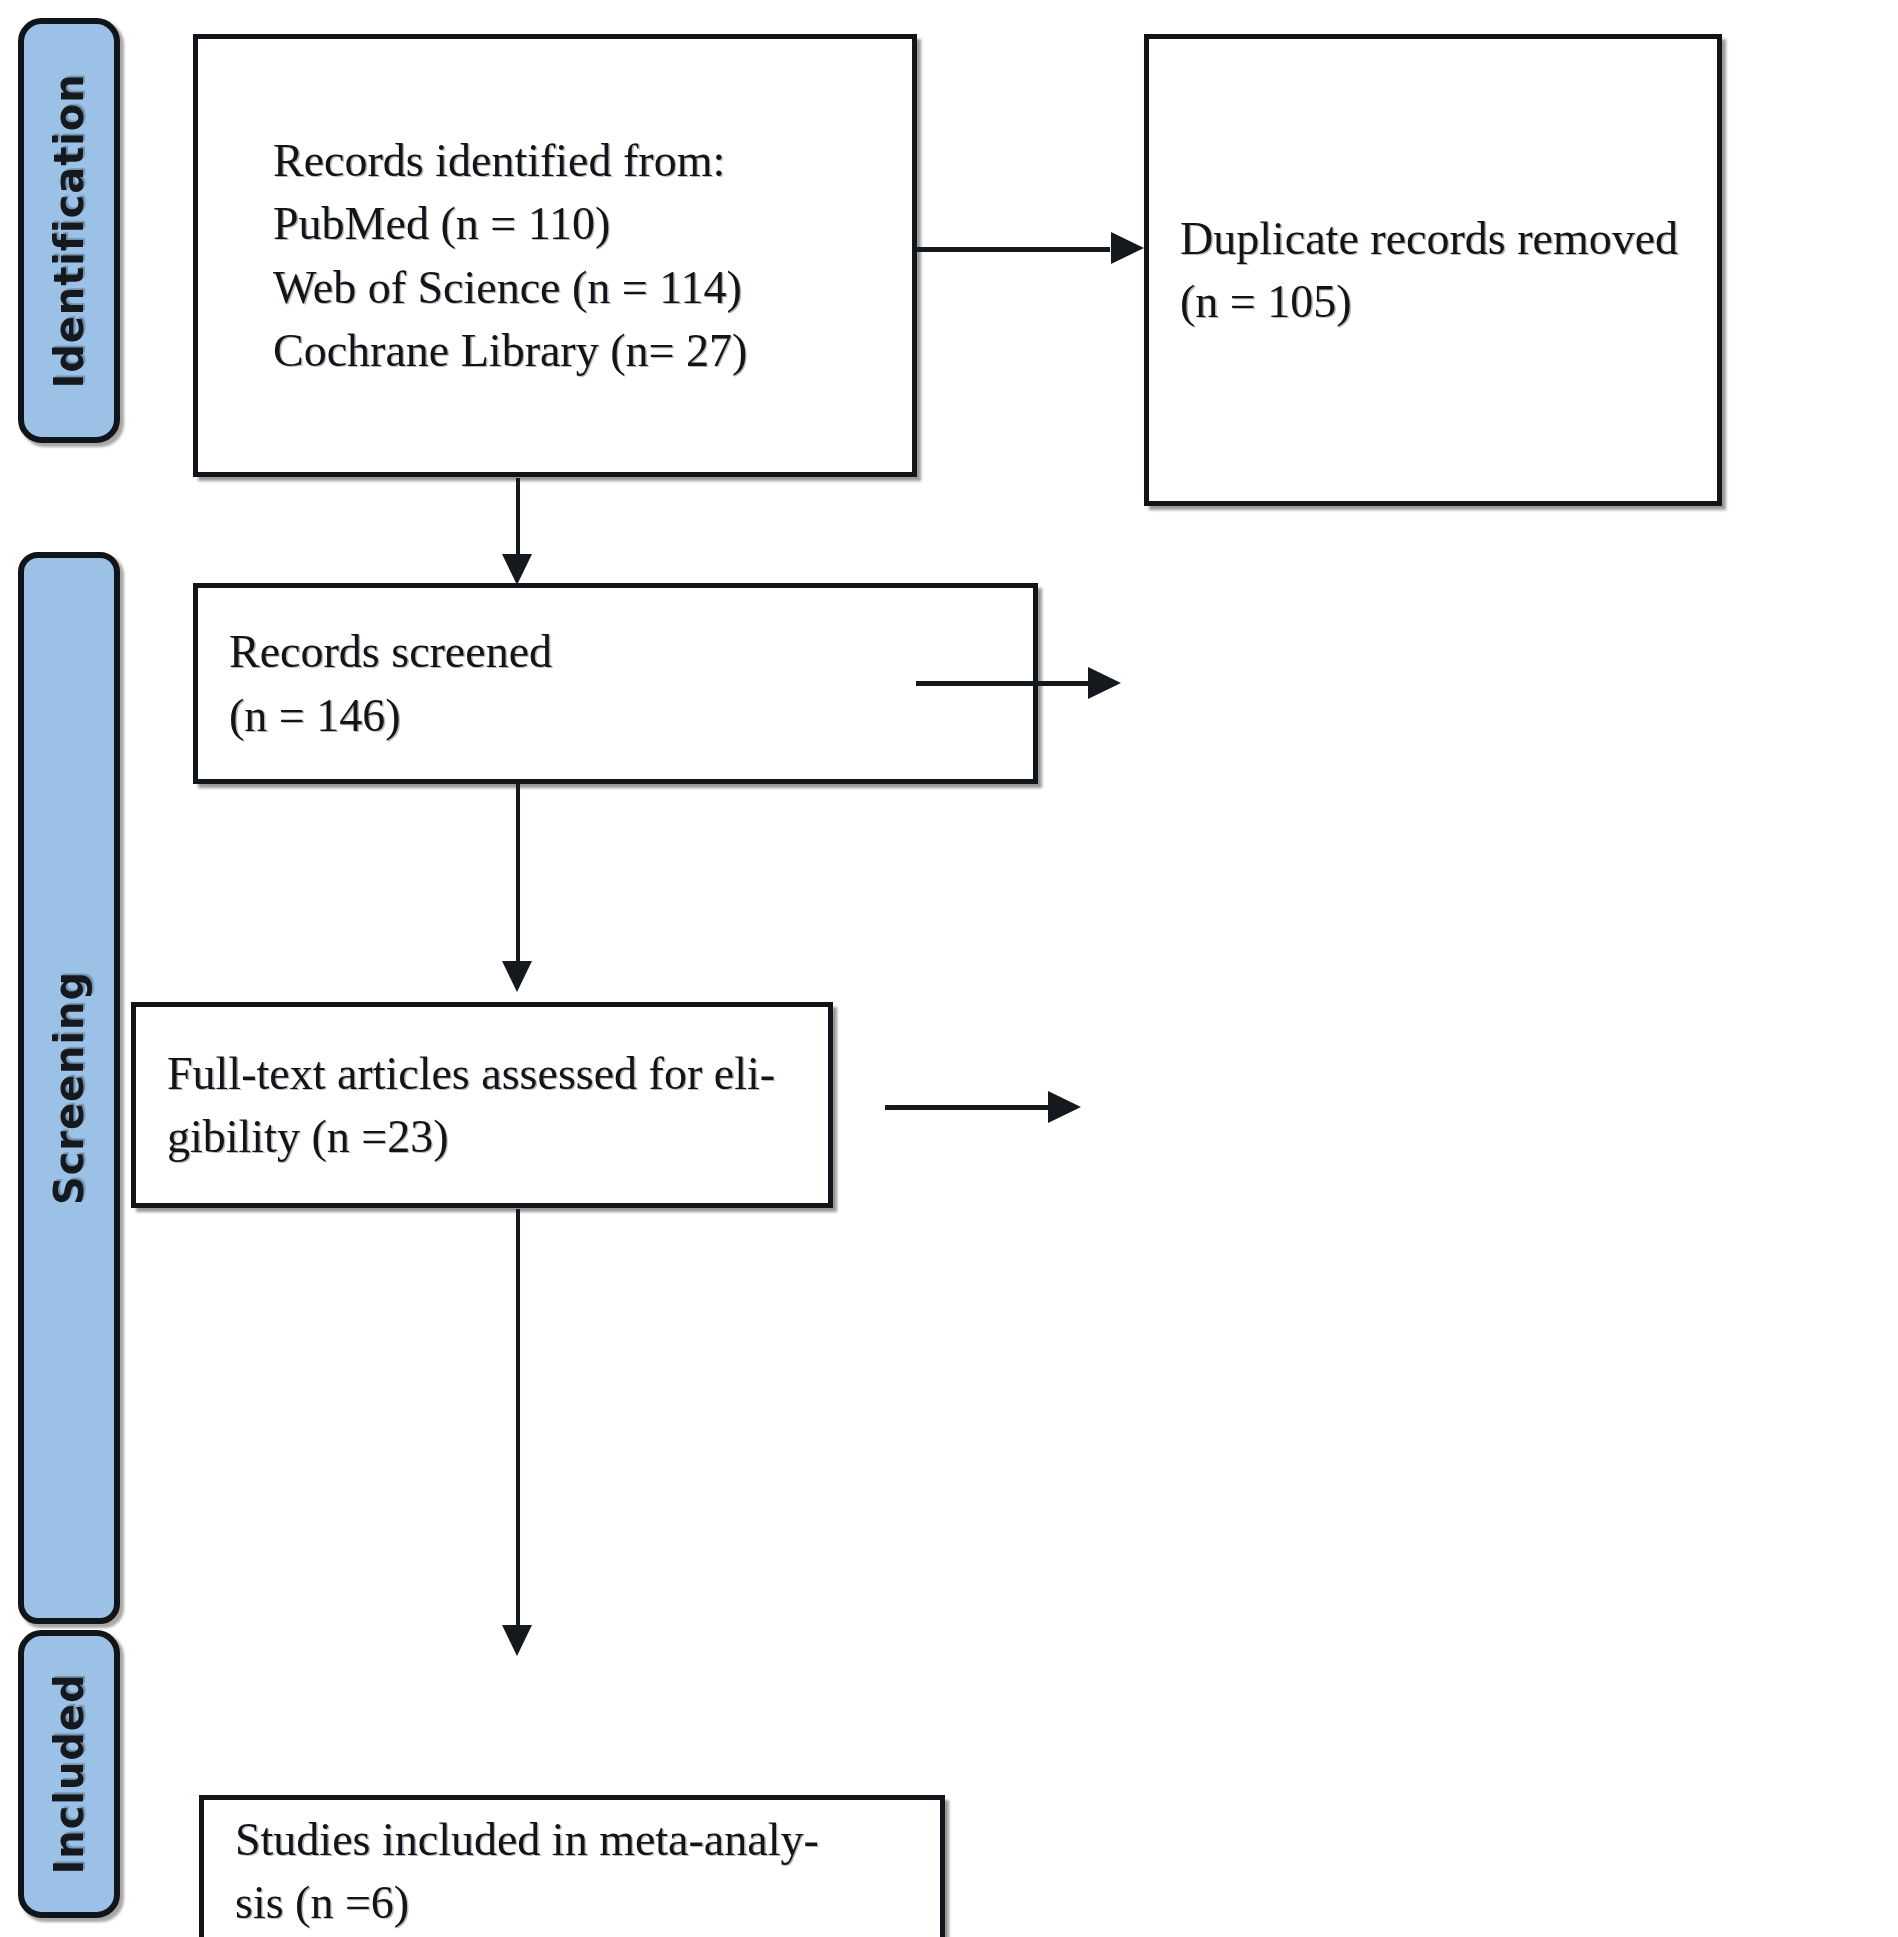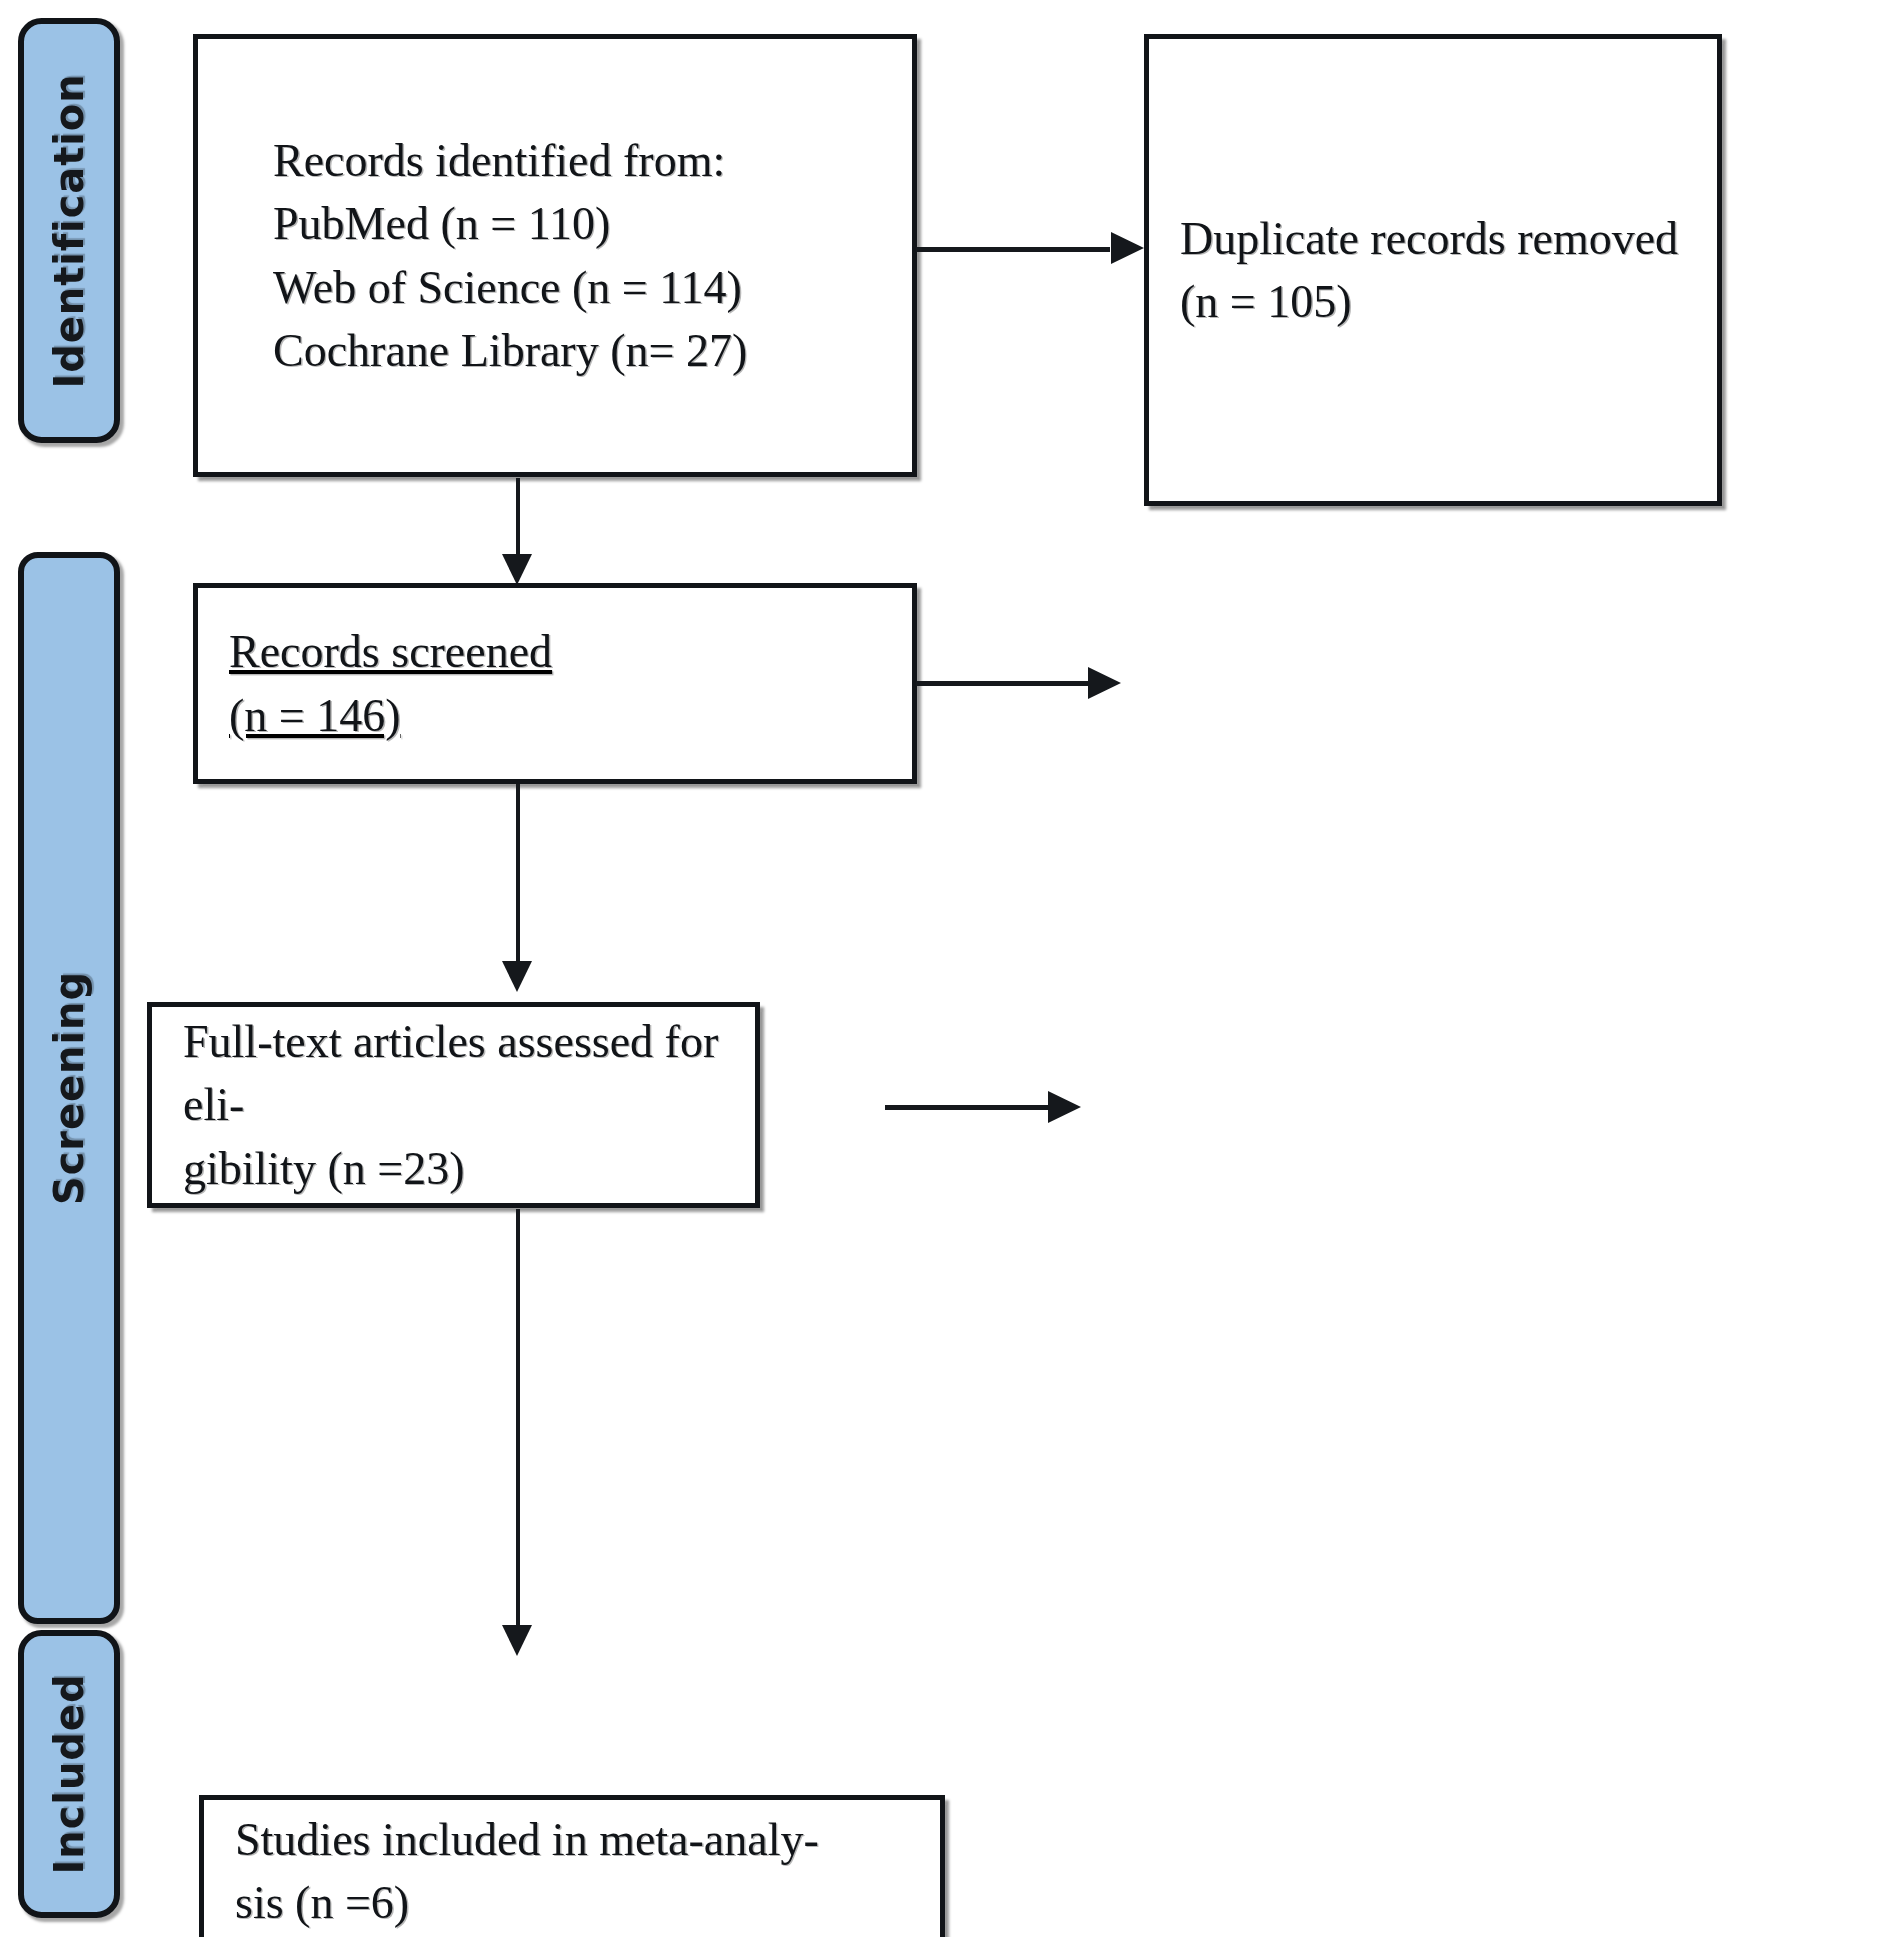--- a/index.html
+++ b/index.html
@@ -117,33 +117,33 @@
     <div class="box-text">Duplicate records removed
 (n = 105)</div>
   </div>
 
   <div class="conn-line-h" style="left:916px; top:247px; width:194px;"></div>
   <div class="arrow-right" style="left:1111px; top:232px;"></div>
 
   <div class="conn-line-v" style="left:516px; top:478px; height:90px;"></div>
   <div class="arrow-down" style="left:502px; top:554px;"></div>
 
-  <div class="flow-box" style="left:193px; top:583px; width:724px; height:201px;text-decoration:underline;">
+  <div class="flow-box" style="left:193px; top:583px; width:845px; height:201px;">
     <div class="box-text">Records screened
 (n = 146)</div>
   </div>
 
 
   <div class="conn-line-h" style="left:916px; top:681px; width:172px;"></div>
   <div class="arrow-right" style="left:1088px; top:667px;"></div>
 
   <div class="conn-line-v" style="left:516px; top:784px; height:185px;"></div>
   <div class="arrow-down" style="left:502px; top:961px;"></div>
 
-  <div class="flow-box" style="left:147px; top:1002px; width:613px; height:206px;">
+  <div class="flow-box" style="left:131px; top:1002px; width:702px; height:206px;">
     <div class="box-text">Full-text articles assessed for eli-
 gibility (n =23)</div>
   </div>
 
 
   <div class="conn-line-h" style="left:885px; top:1105px; width:163px;"></div>
   <div class="arrow-right" style="left:1048px; top:1091px;"></div>
 
   <div class="conn-line-v" style="left:516px; top:1209px; height:425px;"></div>
   <div class="arrow-down" style="left:502px; top:1625px;"></div>

